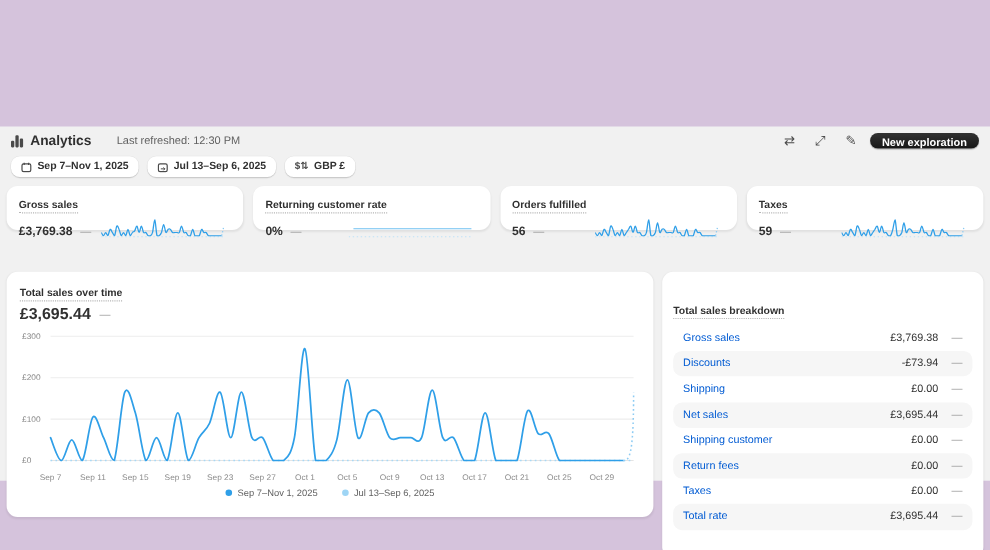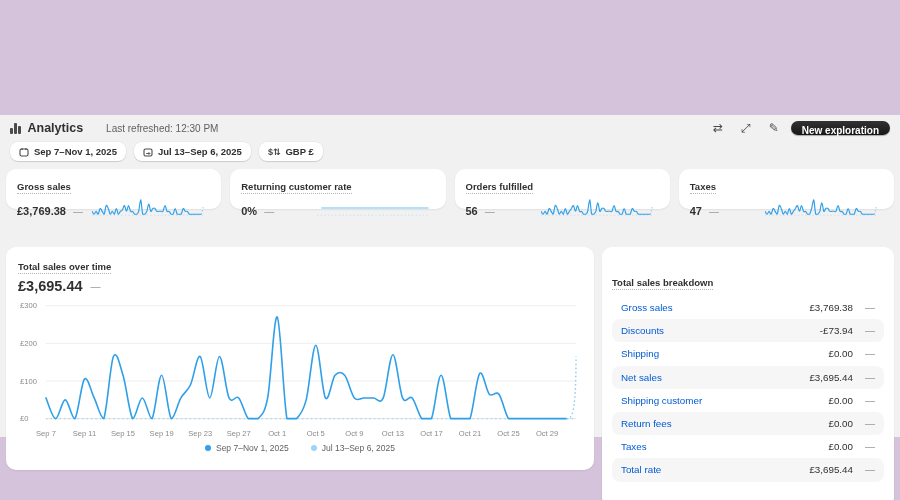--- a/index.html
+++ b/index.html
@@ -144,21 +144,21 @@
             <line x1="0" y1="20" x2="104" y2="20" stroke="#bfe2f8" stroke-width="1" stroke-dasharray="1.2 2.2"></line>
             <path d="M0.0,15.8C0.3,16.3 1.3,19.0 1.9,19.0C2.5,19.0 3.2,15.8 3.8,15.8C4.4,15.8 5.0,19.0 5.7,19.0C6.3,18.5 6.9,13.1 7.6,12.6C8.2,12.1 8.8,14.7 9.5,15.8C10.1,16.9 10.7,19.0 11.3,19.0C12.0,17.9 12.6,10.5 13.2,9.4C13.9,8.3 14.5,11.0 15.1,12.6C15.8,14.2 16.4,18.5 17.0,19.0C17.6,19.0 18.3,15.8 18.9,15.8C19.5,15.8 20.2,19.0 20.8,19.0C21.4,18.5 22.1,12.6 22.7,12.6C23.3,12.6 24.0,18.5 24.6,19.0C25.2,19.0 25.8,16.9 26.5,15.8C27.1,14.7 27.7,13.7 28.4,12.6C29.0,11.5 29.6,8.9 30.3,9.4C30.9,9.9 31.5,15.8 32.1,15.8C32.8,15.8 33.4,9.4 34.0,9.4C34.7,9.4 35.3,14.7 35.9,15.8C36.6,16.9 37.2,15.3 37.8,15.8C38.4,16.3 39.1,18.5 39.7,19.0C40.3,19.0 41.0,19.0 41.6,19.0C42.2,18.5 42.9,18.5 43.5,15.8C44.1,13.1 44.8,3.0 45.4,3.0C46.0,3.5 46.6,16.3 47.3,19.0C47.9,19.0 48.5,19.0 49.2,19.0C49.8,18.5 50.4,17.9 51.1,15.8C51.7,13.7 52.3,6.2 52.9,6.2C53.6,6.2 54.2,14.7 54.8,15.8C55.5,16.9 56.1,13.1 56.7,12.6C57.4,12.1 58.0,12.1 58.6,12.6C59.2,13.1 59.9,15.3 60.5,15.8C61.1,16.3 61.8,15.8 62.4,15.8C63.0,15.8 63.7,15.8 64.3,15.8C64.9,15.8 65.6,16.9 66.2,15.8C66.8,14.7 67.4,9.4 68.1,9.4C68.7,9.4 69.3,14.7 70.0,15.8C70.6,16.9 71.2,15.3 71.9,15.8C72.5,16.3 73.1,18.5 73.7,19.0C74.4,19.0 75.0,19.0 75.6,19.0C76.3,17.9 76.9,12.6 77.5,12.6C78.2,12.6 78.8,17.9 79.4,19.0C80.0,19.0 80.7,19.0 81.3,19.0C81.9,19.0 82.6,19.0 83.2,19.0C83.8,17.9 84.5,13.1 85.1,12.6C85.7,12.1 86.4,15.3 87.0,15.8C87.6,16.3 88.2,15.3 88.9,15.8C89.5,16.3 90.1,18.5 90.8,19.0C91.4,19.0 92.0,19.0 92.7,19.0C93.3,19.0 93.9,19.0 94.5,19.0C95.2,19.0 95.8,19.0 96.4,19.0C97.1,19.0 97.7,19.0 98.3,19.0C99.0,19.0 99.6,19.0 100.2,19.0C100.8,19.0 101.8,19.0 102.1,19.0" fill="none" stroke="#2f9fe8" stroke-width="1.1" stroke-linejoin="round"></path>
             <line x1="102.1" y1="19.0" x2="104.0" y2="9.4" stroke="#8ccbf3" stroke-width="1.1" stroke-dasharray="1.3 2"></line>
           </svg>
       </div>
     </div>
     <div class="card">
       <span class="card-title">Taxes</span>
       <div class="card-row">
         <span class="card-value-wrap">
-            <span class="card-value">47</span>
+            <span class="card-value">59</span>
             <span class="dash">—</span>
           </span>
         <svg class="spark" viewBox="0 0 110 22" preserveAspectRatio="none">
             <line x1="0" y1="20" x2="104" y2="20" stroke="#bfe2f8" stroke-width="1" stroke-dasharray="1.2 2.2"></line>
             <path d="M0.0,15.8C0.3,16.3 1.3,19.0 1.9,19.0C2.5,19.0 3.2,15.8 3.8,15.8C4.4,15.8 5.0,19.0 5.7,19.0C6.3,18.5 6.9,13.1 7.6,12.6C8.2,12.1 8.8,14.7 9.5,15.8C10.1,16.9 10.7,19.0 11.3,19.0C12.0,17.9 12.6,10.5 13.2,9.4C13.9,8.3 14.5,11.0 15.1,12.6C15.8,14.2 16.4,18.5 17.0,19.0C17.6,19.0 18.3,15.8 18.9,15.8C19.5,15.8 20.2,19.0 20.8,19.0C21.4,18.5 22.1,12.6 22.7,12.6C23.3,12.6 24.0,18.5 24.6,19.0C25.2,19.0 25.8,16.9 26.5,15.8C27.1,14.7 27.7,13.7 28.4,12.6C29.0,11.5 29.6,8.9 30.3,9.4C30.9,9.9 31.5,15.8 32.1,15.8C32.8,15.8 33.4,9.4 34.0,9.4C34.7,9.4 35.3,14.7 35.9,15.8C36.6,16.9 37.2,15.3 37.8,15.8C38.4,16.3 39.1,18.5 39.7,19.0C40.3,19.0 41.0,19.0 41.6,19.0C42.2,17.9 42.9,15.3 43.5,12.6C44.1,9.9 44.8,3.0 45.4,3.0C46.0,4.1 46.6,16.3 47.3,19.0C47.9,19.0 48.5,19.0 49.2,19.0C49.8,18.5 50.4,17.9 51.1,15.8C51.7,13.7 52.3,6.2 52.9,6.2C53.6,6.2 54.2,14.7 54.8,15.8C55.5,16.9 56.1,13.1 56.7,12.6C57.4,12.1 58.0,12.1 58.6,12.6C59.2,13.1 59.9,15.3 60.5,15.8C61.1,16.3 61.8,15.8 62.4,15.8C63.0,15.8 63.7,15.8 64.3,15.8C64.9,15.8 65.6,16.9 66.2,15.8C66.8,14.7 67.4,9.4 68.1,9.4C68.7,9.4 69.3,14.7 70.0,15.8C70.6,16.9 71.2,15.3 71.9,15.8C72.5,16.3 73.1,18.5 73.7,19.0C74.4,19.0 75.0,19.0 75.6,19.0C76.3,17.9 76.9,12.6 77.5,12.6C78.2,12.6 78.8,17.9 79.4,19.0C80.0,19.0 80.7,19.0 81.3,19.0C81.9,19.0 82.6,19.0 83.2,19.0C83.8,17.9 84.5,13.1 85.1,12.6C85.7,12.1 86.4,15.3 87.0,15.8C87.6,16.3 88.2,15.3 88.9,15.8C89.5,16.3 90.1,18.5 90.8,19.0C91.4,19.0 92.0,19.0 92.7,19.0C93.3,19.0 93.9,19.0 94.5,19.0C95.2,19.0 95.8,19.0 96.4,19.0C97.1,19.0 97.7,19.0 98.3,19.0C99.0,19.0 99.6,19.0 100.2,19.0C100.8,19.0 101.8,19.0 102.1,19.0" fill="none" stroke="#2f9fe8" stroke-width="1.1" stroke-linejoin="round"></path>
             <line x1="102.1" y1="19.0" x2="104.0" y2="9.4" stroke="#8ccbf3" stroke-width="1.1" stroke-dasharray="1.3 2"></line>
           </svg>
       </div>
     </div>
   </div>

